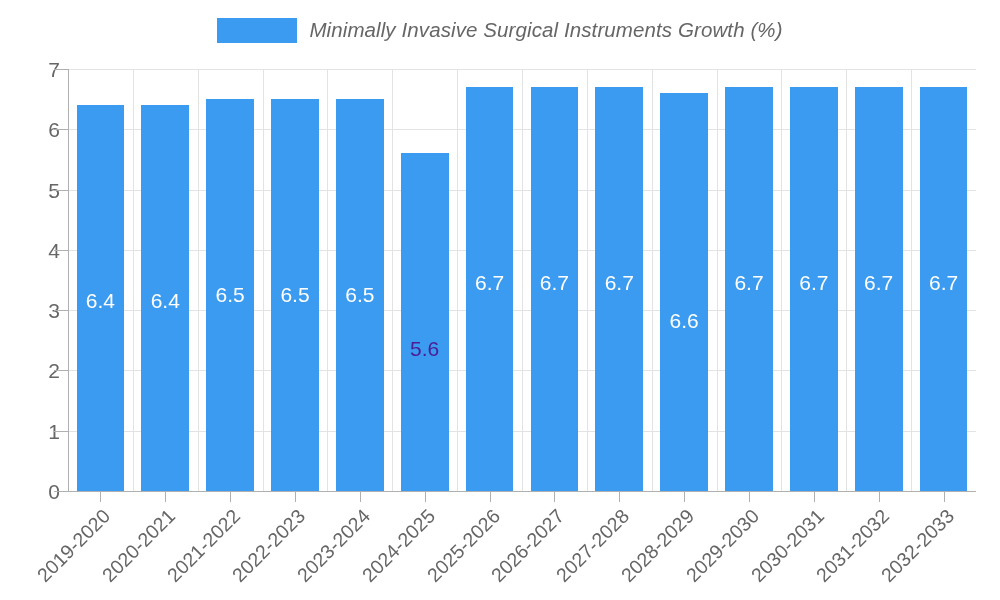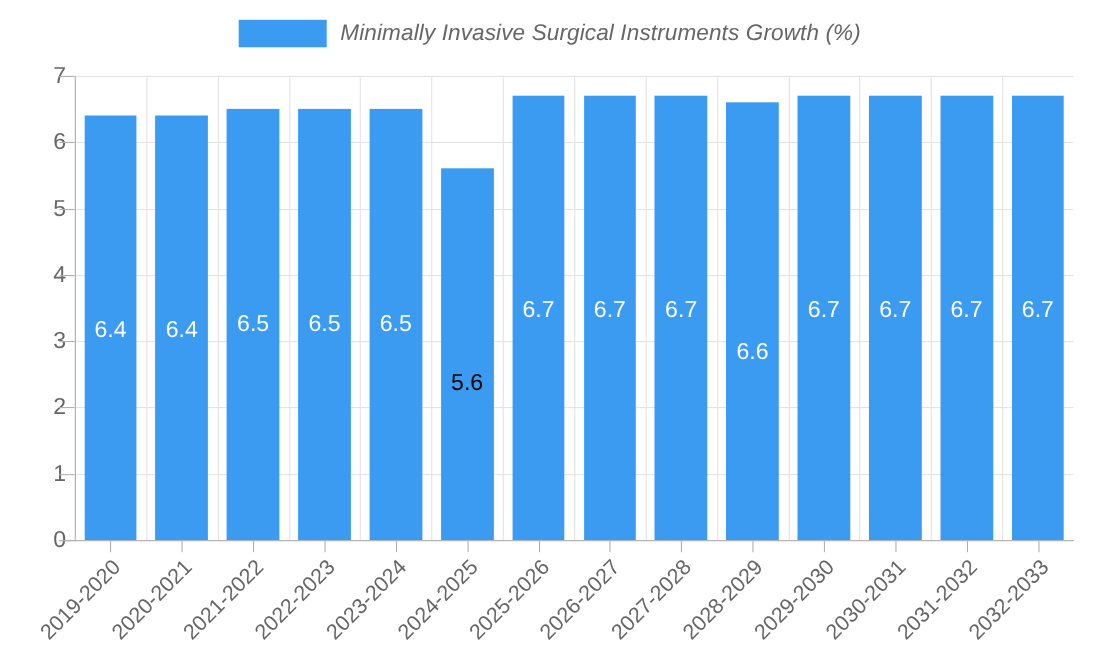--- a/index.html
+++ b/index.html
@@ -220,21 +220,21 @@
       <div class="bar" style="left: 138.308px; width: 47.67px; height: 391.857px; background: rgb(59, 155, 240);">
         <div class="bar-value" style="top: 195px; color: rgb(255, 255, 255);">6.5</div>
       </div>
       <div class="bar" style="left: 203.165px; width: 47.67px; height: 391.857px; background: rgb(59, 155, 240);">
         <div class="bar-value" style="top: 195px; color: rgb(255, 255, 255);">6.5</div>
       </div>
       <div class="bar" style="left: 268.022px; width: 47.67px; height: 391.857px; background: rgb(59, 155, 240);">
         <div class="bar-value" style="top: 195px; color: rgb(255, 255, 255);">6.5</div>
       </div>
       <div class="bar" style="left: 332.879px; width: 47.67px; height: 337.6px; background: rgb(59, 155, 240);">
-        <div class="bar-value" style="top: 195px; color: #000000;">5.6</div>
+        <div class="bar-value" style="top: 195px; color: #4c1d95;">5.6</div>
       </div>
       <div class="bar" style="left: 397.736px; width: 47.67px; height: 403.914px; background: rgb(59, 155, 240);">
         <div class="bar-value" style="top: 195px; color: rgb(255, 255, 255);">6.7</div>
       </div>
       <div class="bar" style="left: 462.594px; width: 47.67px; height: 403.914px; background: rgb(59, 155, 240);">
         <div class="bar-value" style="top: 195px; color: rgb(255, 255, 255);">6.7</div>
       </div>
       <div class="bar" style="left: 527.451px; width: 47.67px; height: 403.914px; background: rgb(59, 155, 240);">
         <div class="bar-value" style="top: 195px; color: rgb(255, 255, 255);">6.7</div>
       </div>

